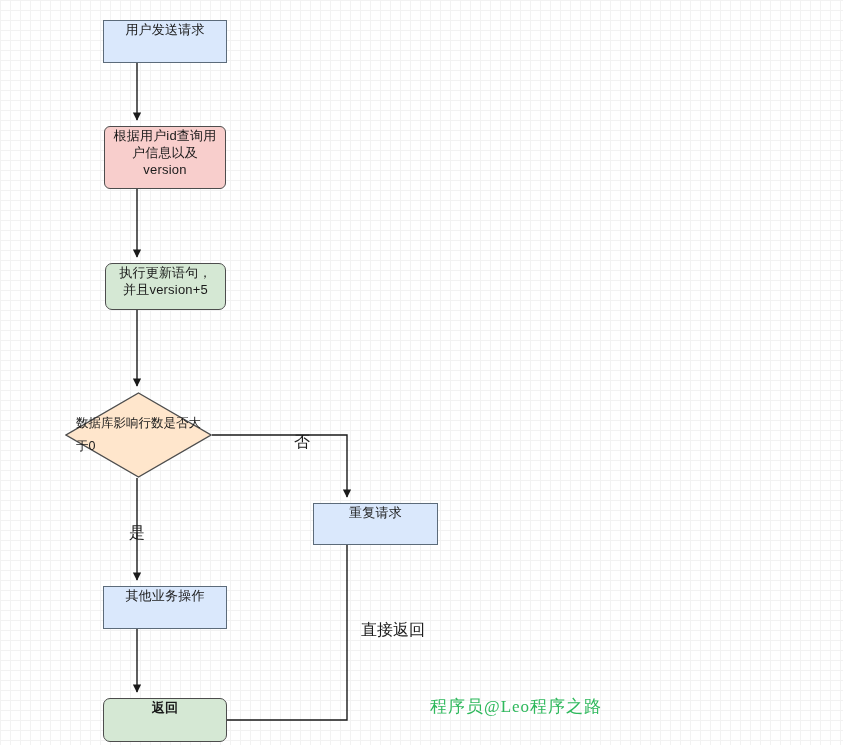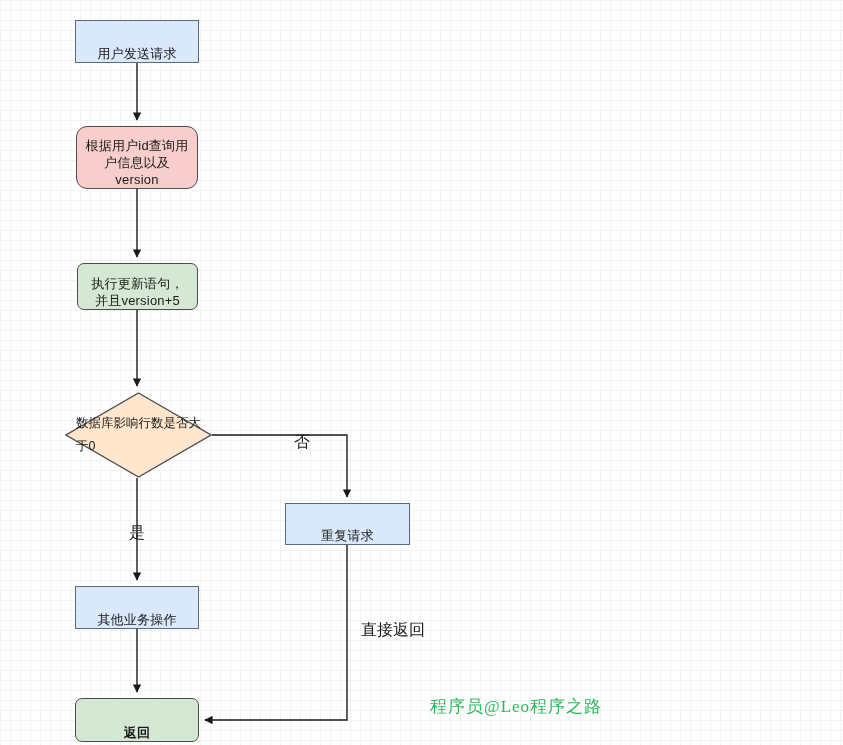--- a/index.html
+++ b/index.html
@@ -22,37 +22,38 @@
     background-position:0 0,0 0,0 0,0 0;
   }
   svg#wires{
     position:absolute;left:0;top:0;width:843px;height:745px;
     pointer-events:none;
   }
   .node{
     position:absolute;
     box-sizing:border-box;
     display:flex;
-    align-items:flex-end;
+    align-items:flex-start;
     justify-content:center;
     text-align:center;
     font-size:13px;
     line-height:17px;
     color:#1a1a1a;
     white-space:pre-line;
     letter-spacing:0.2px;
+    margin-left:28px;
   }
   .n-blue{
     background:#dae8fc;
     border:1.4px solid #5c6b7a;
   }
   .n-pink{
     background:#f8cecc;
     border:1.4px solid #4d4d4d;
-    border-radius:11px;
+    border-radius:6px;
   }
   .n-green{
     background:#d5e8d4;
     border:1.4px solid #4d4d4d;
     border-radius:7px;
   }
   .n-green-sq{
     background:#d5e8d4;
     border:1.4px solid #4d4d4d;
     border-radius:7px;

